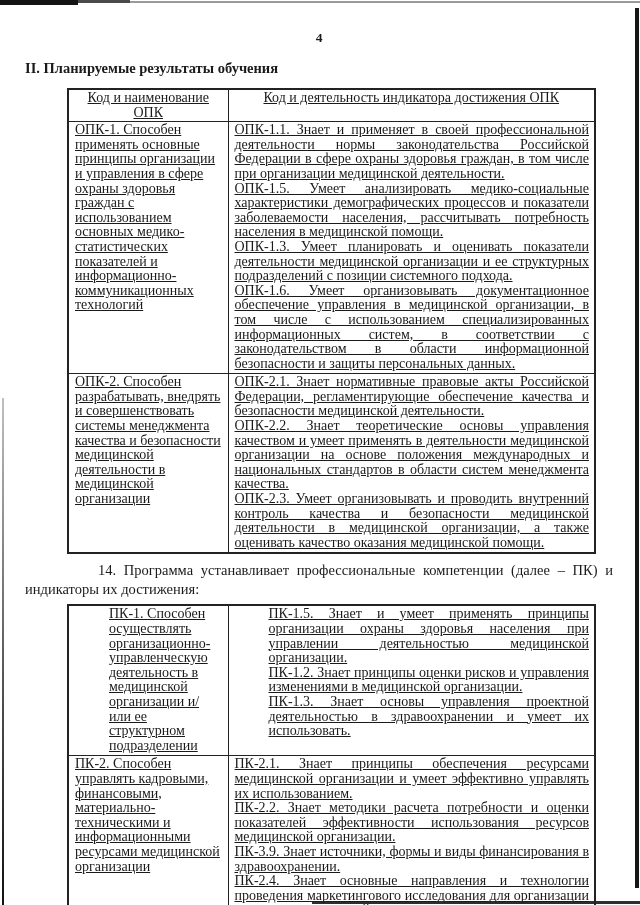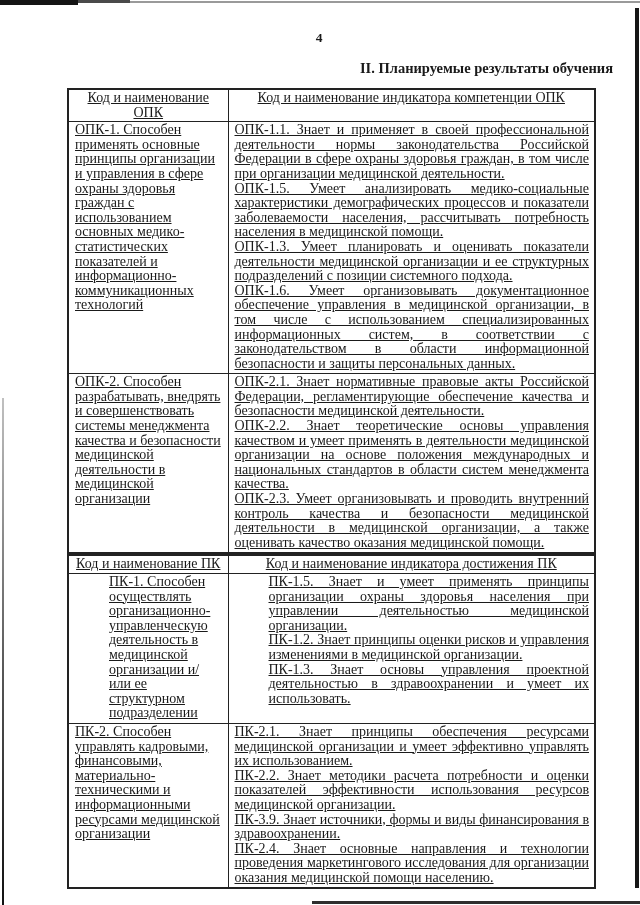--- a/index.html
+++ b/index.html
@@ -43,21 +43,21 @@
     padding: 30px 27px 0 25px;
     box-sizing: border-box;
   }
   .page-number {
     text-align: center;
     font-size: 13.5px;
     font-weight: bold;
     margin: 0 0 14px 0;
   }
   .section-heading {
-    text-align: right;
+    text-align: left;
     font-size: 14.5px;
     font-weight: bold;
     margin: 0 0 11px 0;
   }
   .para {
     font-size: 14.5px;
     line-height: 19px;
     text-align: justify;
     text-indent: 73px;
     margin: 0 0 5px 0;
@@ -115,21 +115,21 @@
 
 
   <table class="comp-table">
     <colgroup>
         <col class="col-comp">
         <col class="col-ind">
       </colgroup>
     <tbody>
         <tr>
       <th>Код и наименование ОПК</th>
-      <th>Код и наименование индикатора компетенции ОПК</th>
+      <th>Код и деятельность индикатора достижения ОПК</th>
     </tr>
     <tr class="row-opk1">
       <td class="cell-comp">ОПК-1. Способен применять основные принципы организации и управления в сфере охраны здоровья граждан с использованием основных медико-статистических показателей и информационно-коммуникационных технологий</td>
       <td class="cell-ind">
         <p>ОПК-1.1. Знает и применяет в своей профессиональной деятельности нормы законодательства Российской Федерации в сфере охраны здоровья граждан, в том числе при организации медицинской деятельности.</p>
         <p>ОПК-1.5. Умеет анализировать медико-социальные характеристики демографических процессов и показатели заболеваемости населения, рассчитывать потребность населения в медицинской помощи.</p>
         <p>ОПК-1.3. Умеет планировать и оценивать показатели деятельности медицинской организации и ее структурных подразделений с позиции системного подхода.</p>
         <p>ОПК-1.6. Умеет организовывать документационное обеспечение управления в медицинской организации, в том числе с использованием специализированных информационных систем, в соответствии с законодательством в области информационной безопасности и защиты персональных данных.</p>
       </td>
     </tr>
@@ -137,31 +137,28 @@
       <td class="cell-comp">ОПК-2. Способен разрабатывать, внедрять и совершенствовать системы менеджмента качества и безопасности медицинской деятельности в медицинской организации</td>
       <td class="cell-ind">
         <p>ОПК-2.1. Знает нормативные правовые акты Российской Федерации, регламентирующие обеспечение качества и безопасности медицинской деятельности.</p>
         <p>ОПК-2.2. Знает теоретические основы управления качеством и умеет применять в деятельности медицинской организации на основе положения международных и национальных стандартов в области систем менеджмента качества.</p>
         <p>ОПК-2.3. Умеет организовывать и проводить внутренний контроль качества и безопасности медицинской деятельности в медицинской организации, а также оценивать качество оказания медицинской помощи.</p>
       </td>
     </tr>
   </tbody>
     </table>
 
+  <p class="para">14. Программа устанавливает профессиональные компетенции (далее – ПК) и индикаторы их достижения:</p>
 
   <table class="comp-table">
     <colgroup>
         <col class="col-comp">
         <col class="col-ind">
       </colgroup>
     <tbody>
-        <tr>
-      <th>Код и наименование ПК</th>
-      <th>Код и наименование индикатора достижения ПК</th>
-    </tr>
     <tr class="row-pk1">
       <td class="cell-comp">ПК-1. Способен осуществлять организационно-управленческую деятельность в медицинской организации и/ или ее структурном подразделении</td>
       <td class="cell-ind">
         <p>ПК-1.5. Знает и умеет применять принципы организации охраны здоровья населения при управлении деятельностью медицинской организации.</p>
         <p>ПК-1.2. Знает принципы оценки рисков и управления изменениями в медицинской организации.</p>
         <p>ПК-1.3. Знает основы управления проектной деятельностью в здравоохранении и умеет их использовать.</p>
       </td>
     </tr>
     <tr class="row-pk2">
       <td class="cell-comp">ПК-2. Способен управлять кадровыми, финансовыми, материально-техническими и информационными ресурсами медицинской организации</td>

